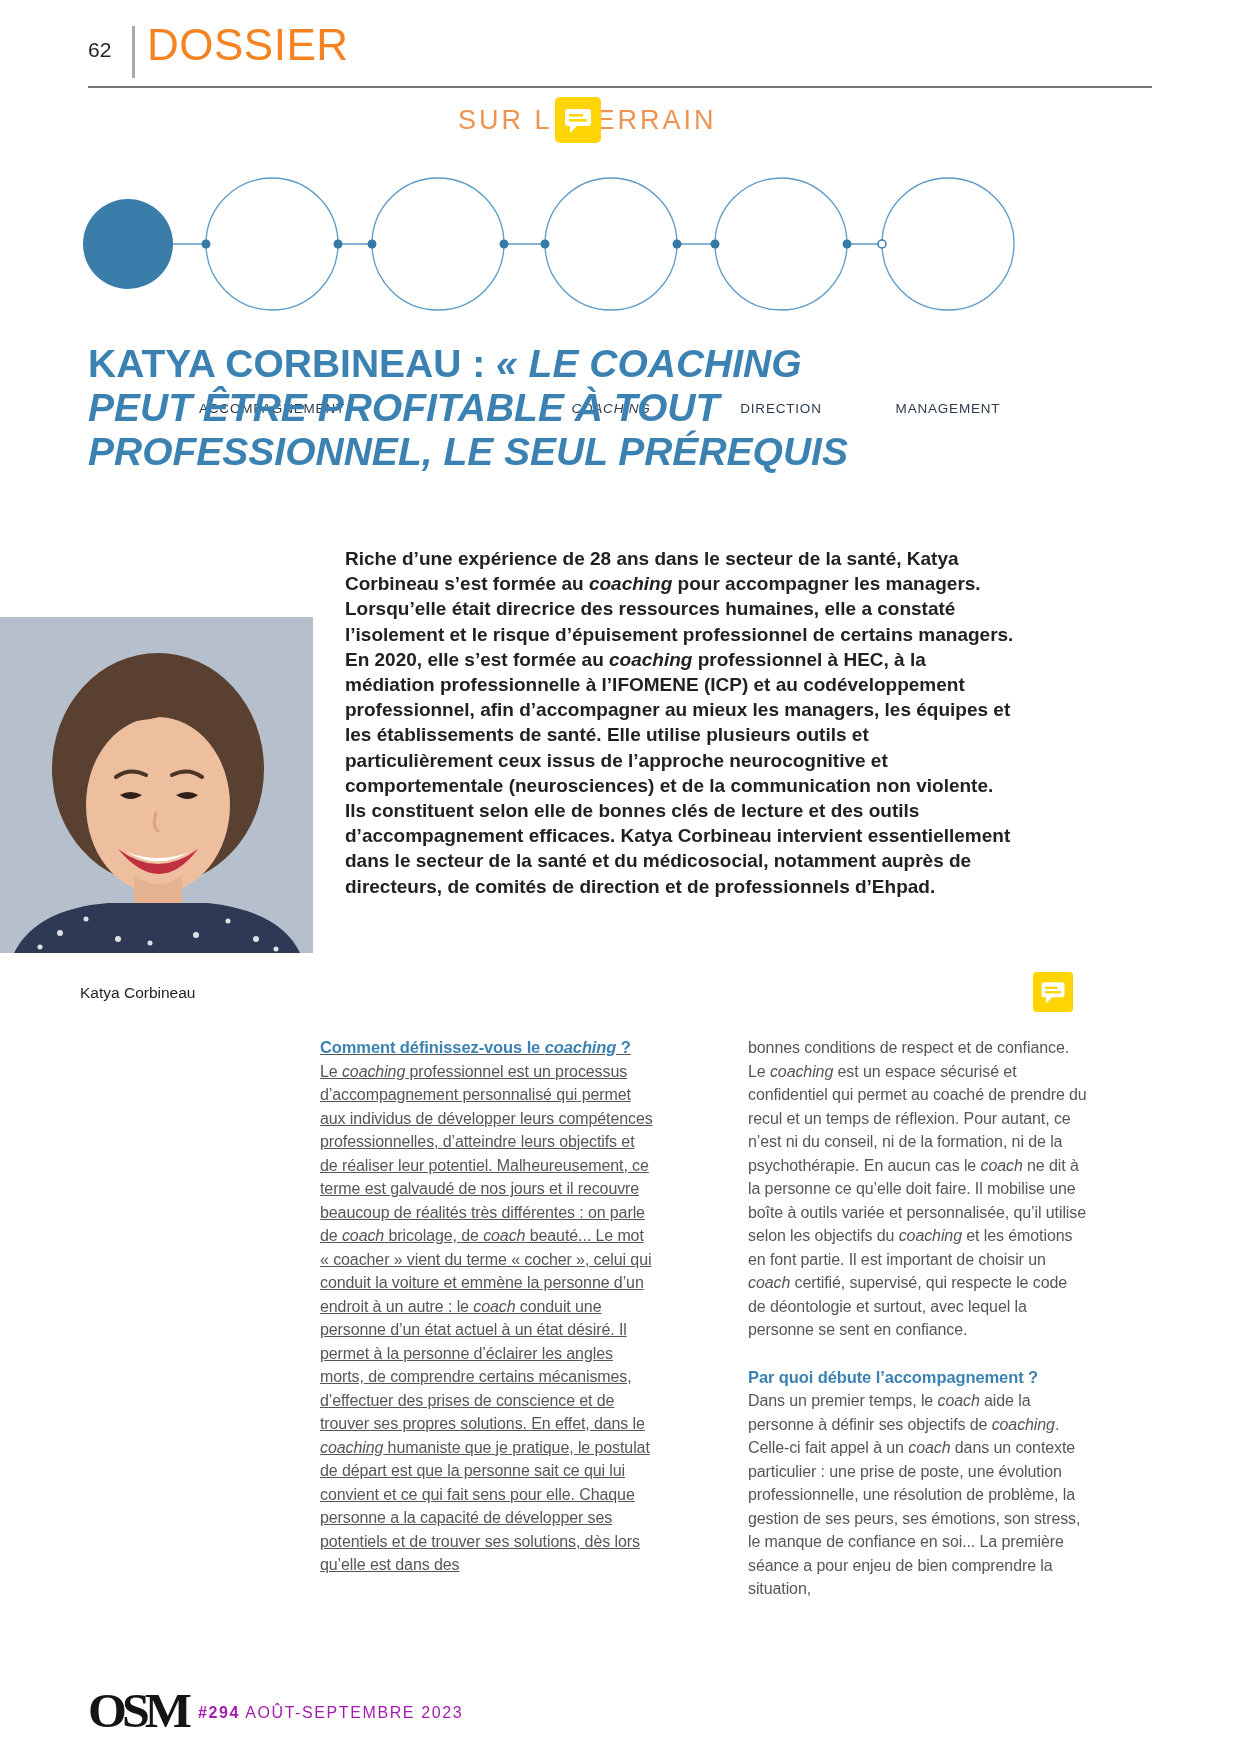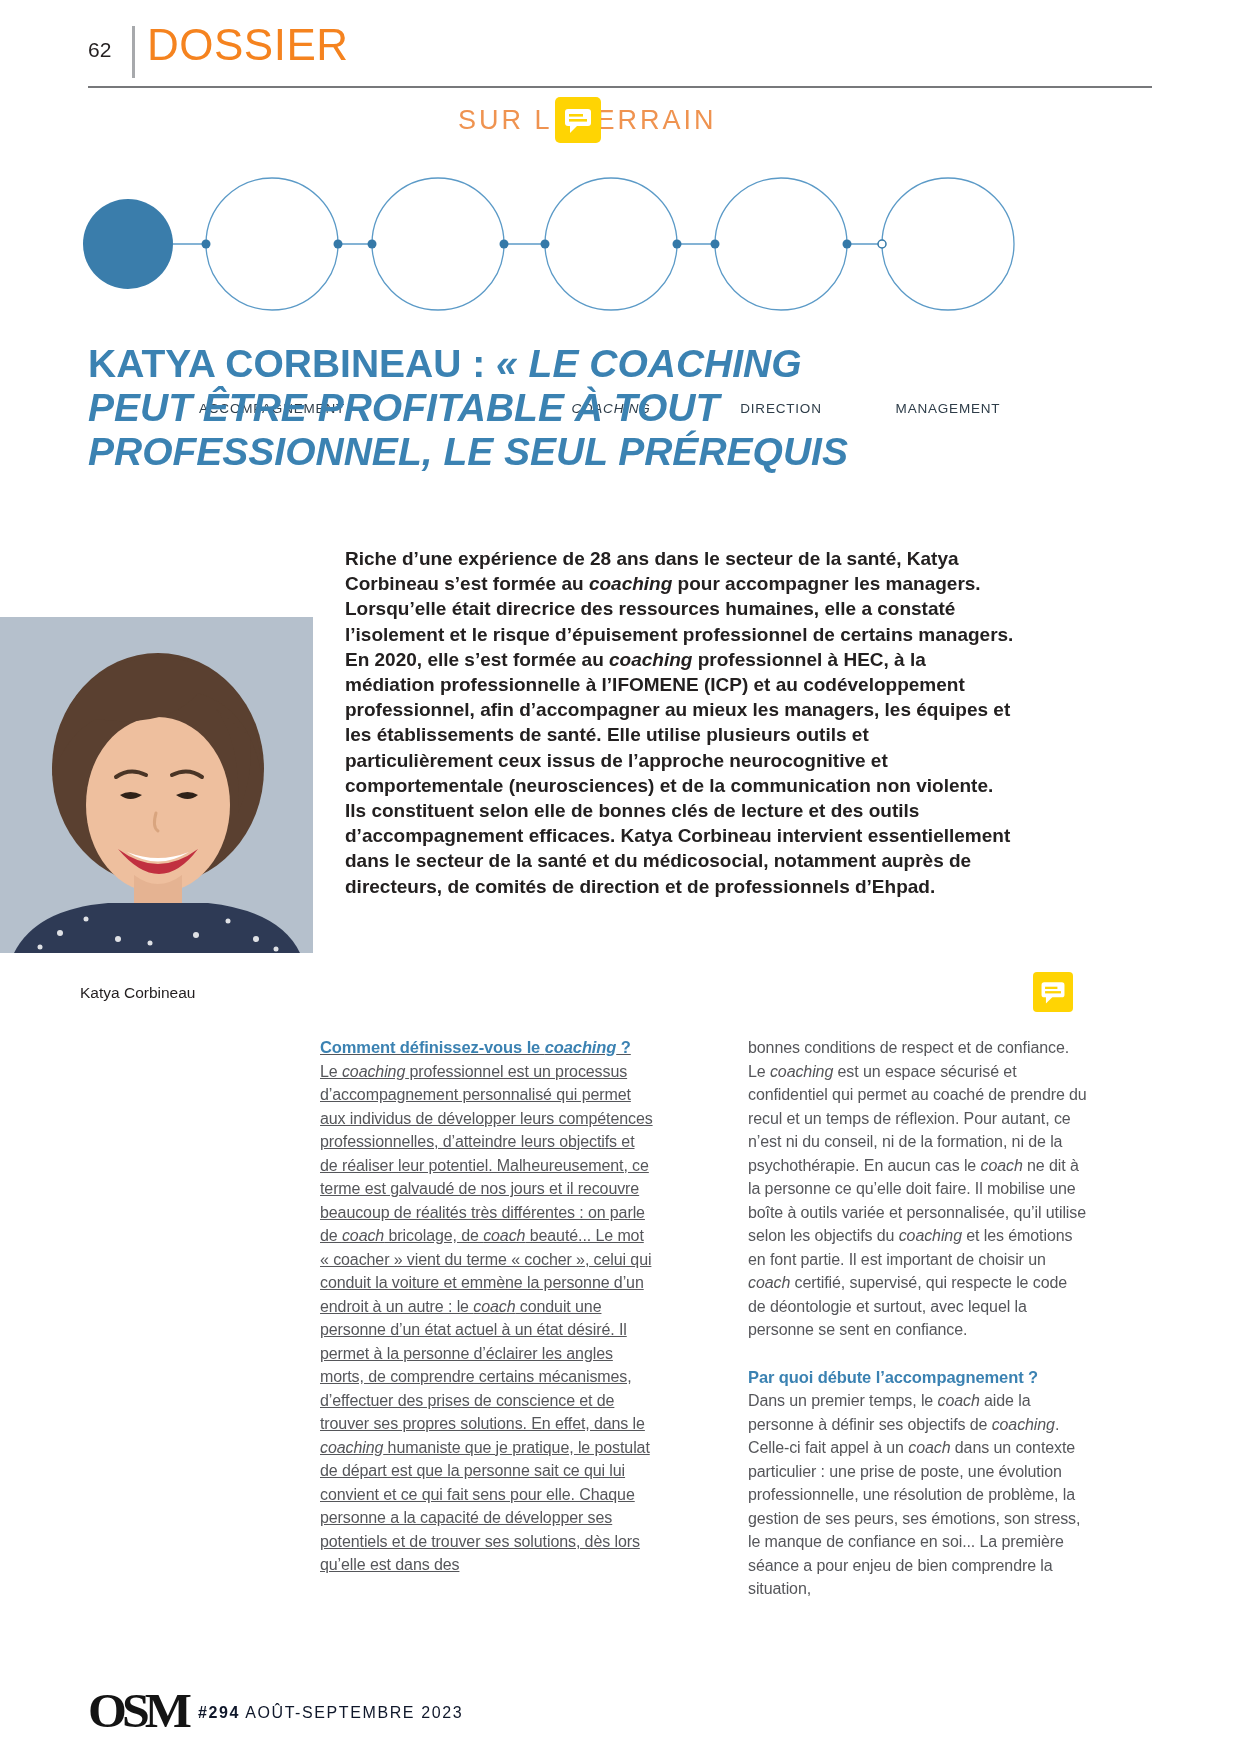--- a/index.html
+++ b/index.html
@@ -57,21 +57,21 @@
   .col-left{left:320px;width:334px;text-decoration:underline;}
   .col-right{left:748px;width:340px;}
   .qhead{color:#3b82b2;font-weight:700;font-size:16.5px;line-height:23.5px;margin:0;}
   .qhead.spaced{margin-top:24px;}
   .answer{margin:0;}
 
   
   .footer-logo{position:absolute;left:88px;top:1682px;font-family:"Liberation Serif", serif;
     font-weight:700;font-size:50px;letter-spacing:-5px;color:#141414;transform:scaleY(0.96);}
   .footer-issue{position:absolute;left:198px;top:1704px;font-size:16px;letter-spacing:1.6px;
-    color:#0f172a;}
+    color:#a21caf;}
   .footer-issue .num{font-weight:700;}
 </style>
 </head>
 <body>
 
 <div class="pagenum">62</div>
 <div class="hdr-divider"></div>
 <div class="section-title">DOSSIER</div>
 <div class="hdr-rule"></div>
 

